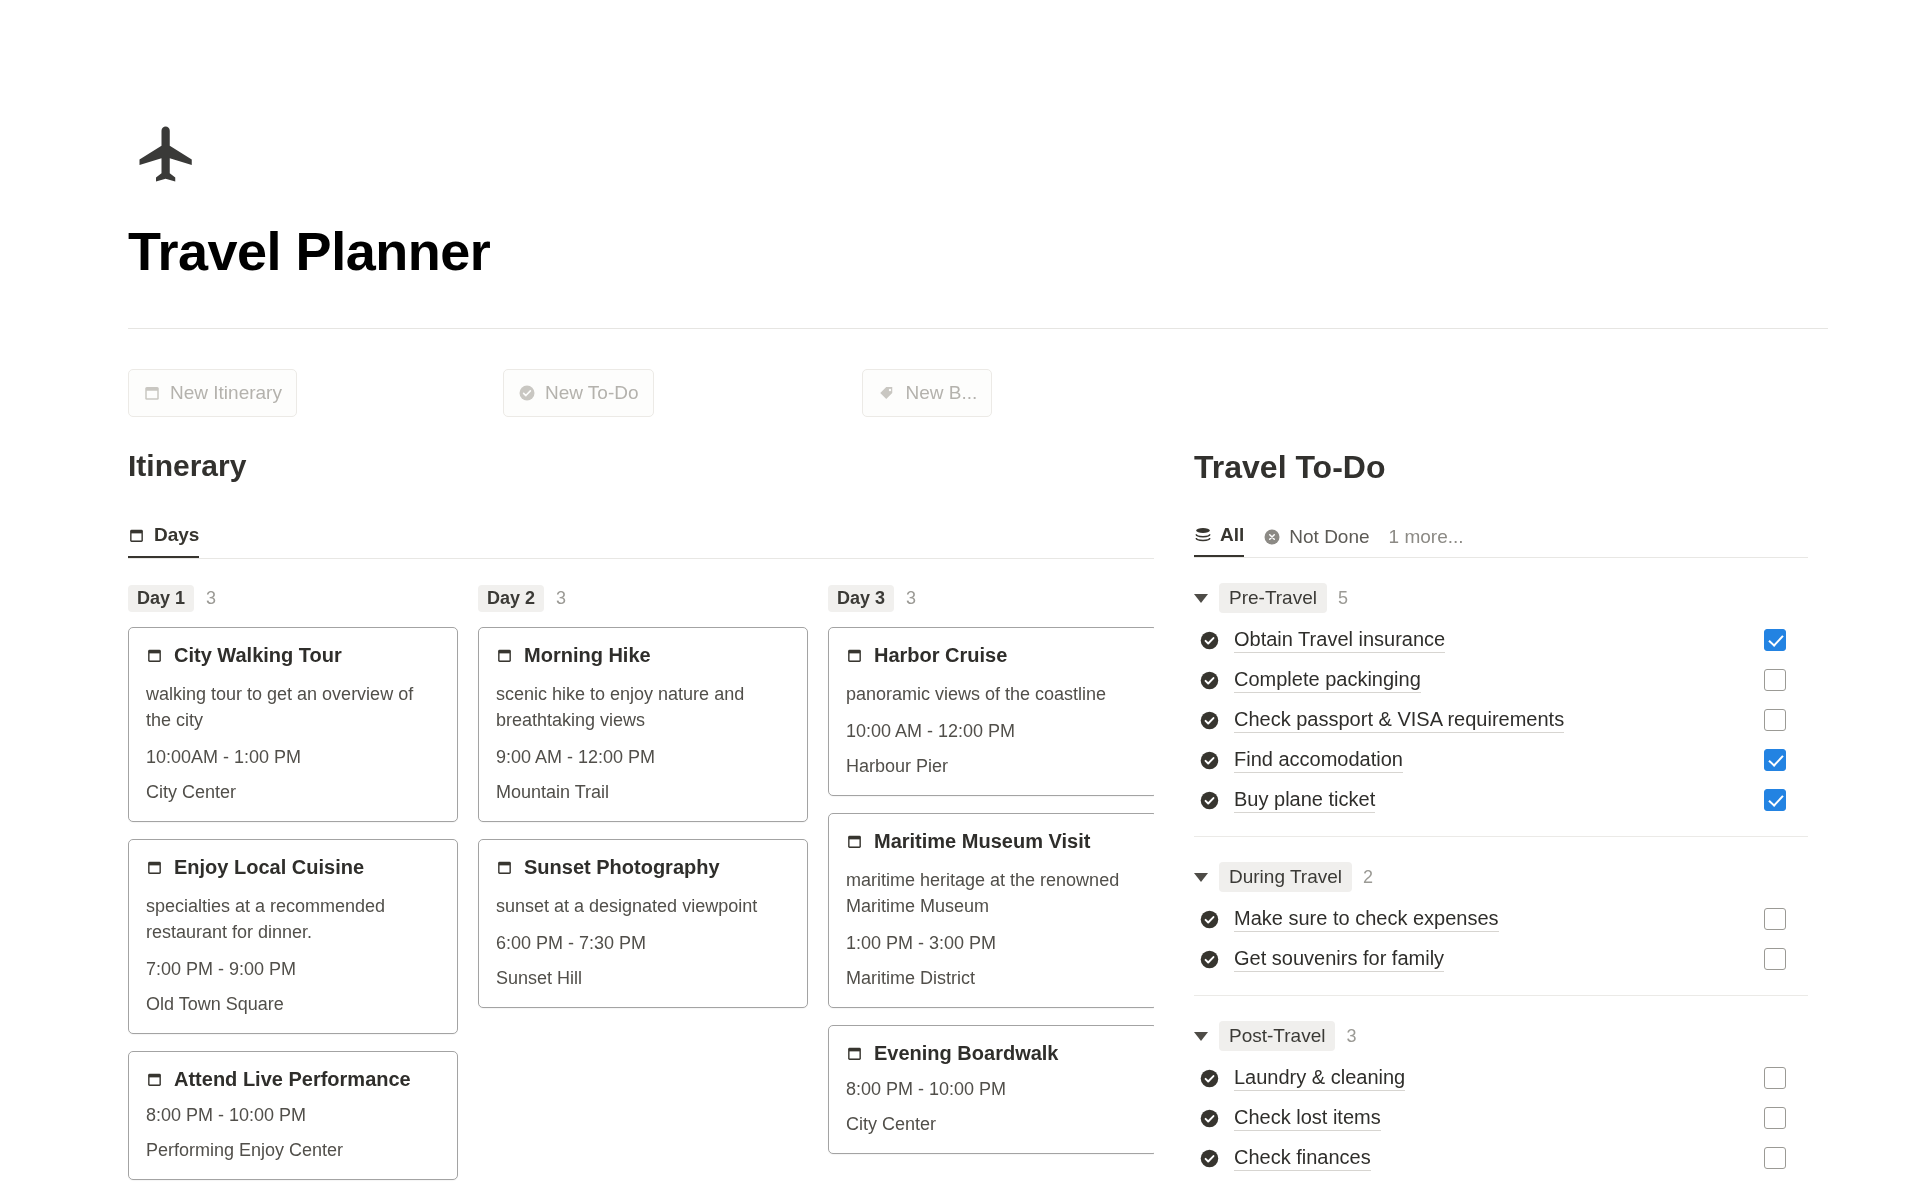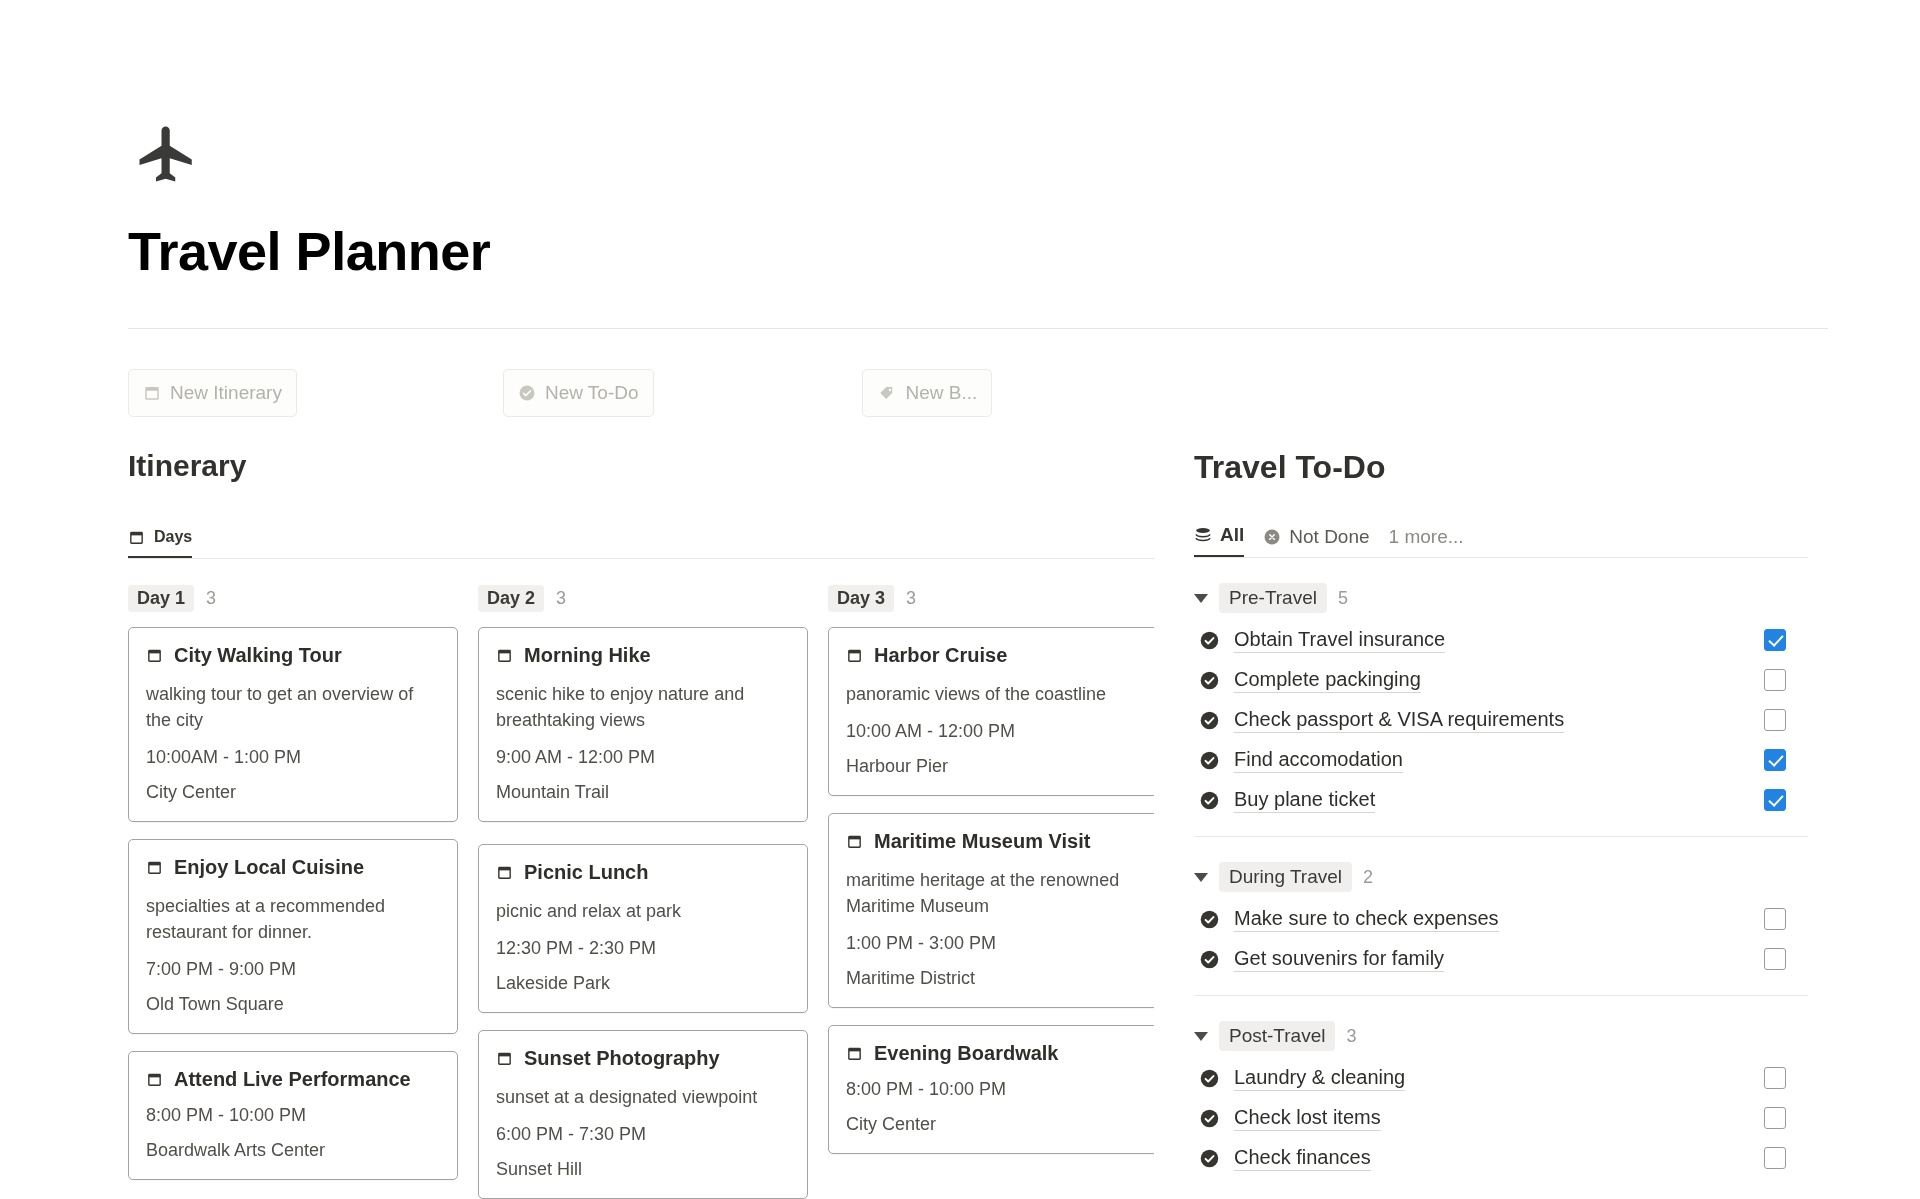--- a/index.html
+++ b/index.html
@@ -93,21 +93,21 @@
     margin-top: 30px;
     border-bottom: 1px solid #e8e7e4;
     height: 46px;
     display: flex;
     align-items: flex-end;
   }
   .tab-item {
     display: inline-flex;
     align-items: center;
     gap: 9px;
-    font-size: 16px;
+    font-size: 19px;
     font-weight: bold;
     color: #37352f;
     padding-bottom: 10px;
     border-bottom: 2px solid #37352f;
   }
 
   .board {
     display: flex;
     margin-top: 22px;
     gap: 20px;
@@ -383,21 +383,21 @@
               <div class="card-title">
                 <span>
                     <svg width="17" height="17" viewBox="0 0 24 24">
                       <rect x="3" y="4" width="18" height="17" rx="2" fill="#37352f"></rect>
                       <rect x="5" y="9" width="14" height="10" fill="#ffffff"></rect>
                     </svg>
                   </span>
                 <span>Attend Live Performance</span>
               </div>
               <div class="card-time">8:00 PM - 10:00 PM</div>
-              <div class="card-place">Boardwalk Arts Center</div>
+              <div class="card-place">Performing Enjoy Center</div>
             </div>
           </div>
 
           <div class="board-col">
             <div class="col-head">
               <span class="col-chip">Day 2</span>
               <span class="col-count">3</span>
             </div>
 
             <div class="card card-offset-1">
@@ -408,34 +408,20 @@
                       <rect x="5" y="9" width="14" height="10" fill="#ffffff"></rect>
                     </svg>
                   </span>
                 <span>Morning Hike</span>
               </div>
               <div class="card-desc">scenic hike to enjoy nature and breathtaking views</div>
               <div class="card-time">9:00 AM - 12:00 PM</div>
               <div class="card-place">Mountain Trail</div>
             </div>
 
-            <div class="card card-offset-2">
-              <div class="card-title">
-                <span>
-                    <svg width="17" height="17" viewBox="0 0 24 24">
-                      <rect x="3" y="4" width="18" height="17" rx="2" fill="#37352f"></rect>
-                      <rect x="5" y="9" width="14" height="10" fill="#ffffff"></rect>
-                    </svg>
-                  </span>
-                <span>Picnic Lunch</span>
-              </div>
-              <div class="card-desc">picnic and relax at park</div>
-              <div class="card-time">12:30 PM - 2:30 PM</div>
-              <div class="card-place">Lakeside Park</div>
-            </div>
 
             <div class="card">
               <div class="card-title">
                 <span>
                     <svg width="17" height="17" viewBox="0 0 24 24">
                       <rect x="3" y="4" width="18" height="17" rx="2" fill="#37352f"></rect>
                       <rect x="5" y="9" width="14" height="10" fill="#ffffff"></rect>
                     </svg>
                   </span>
                 <span>Sunset Photography</span>

